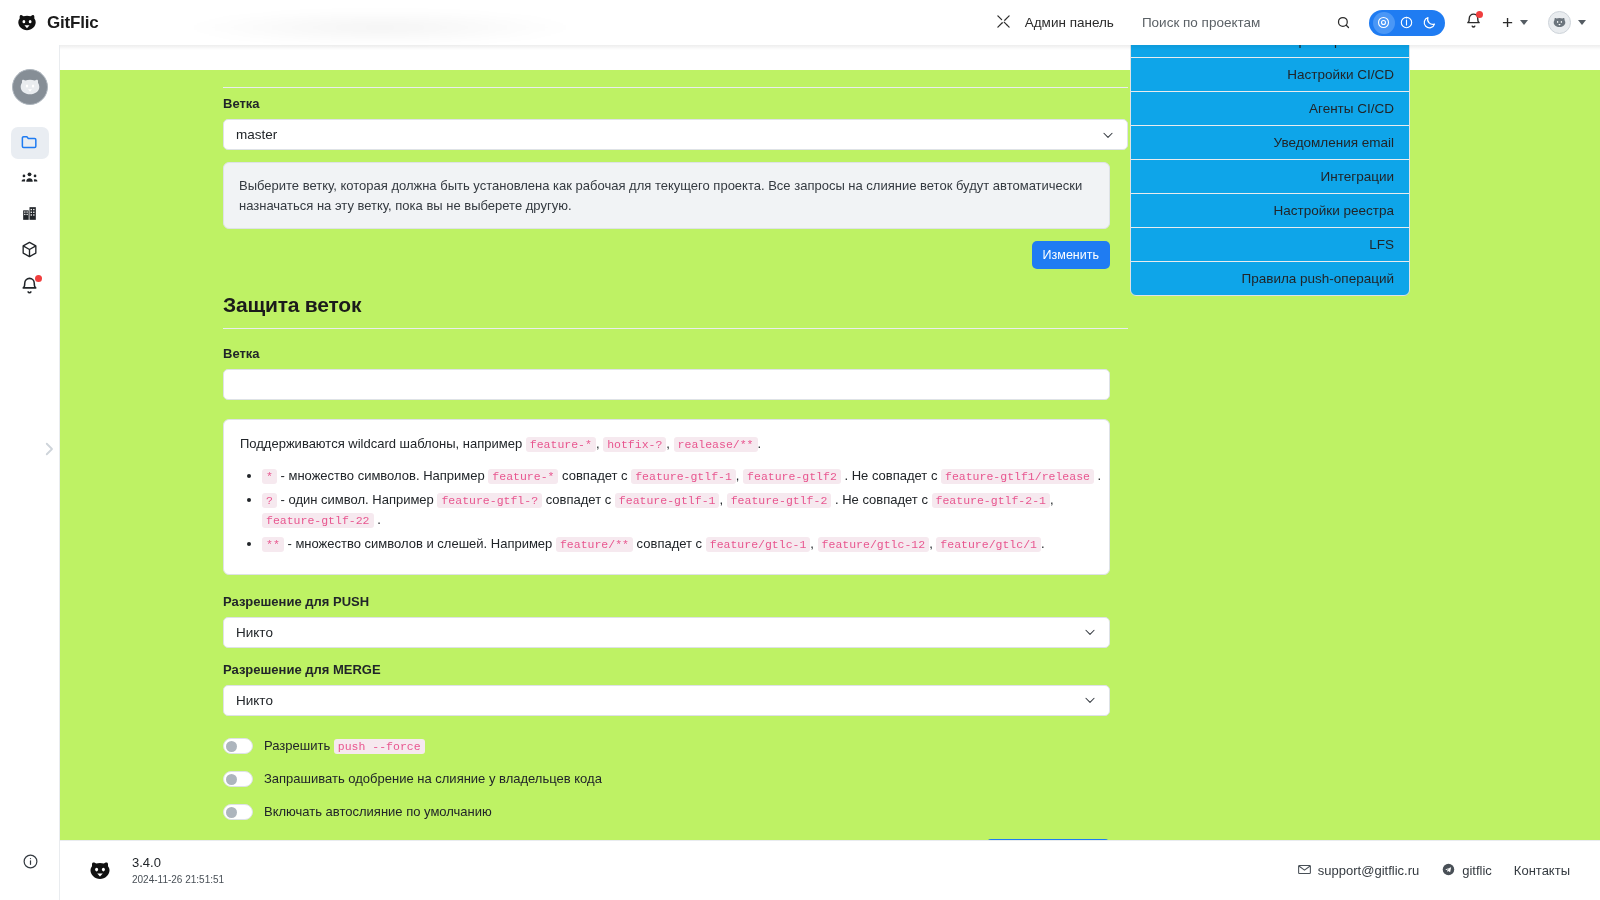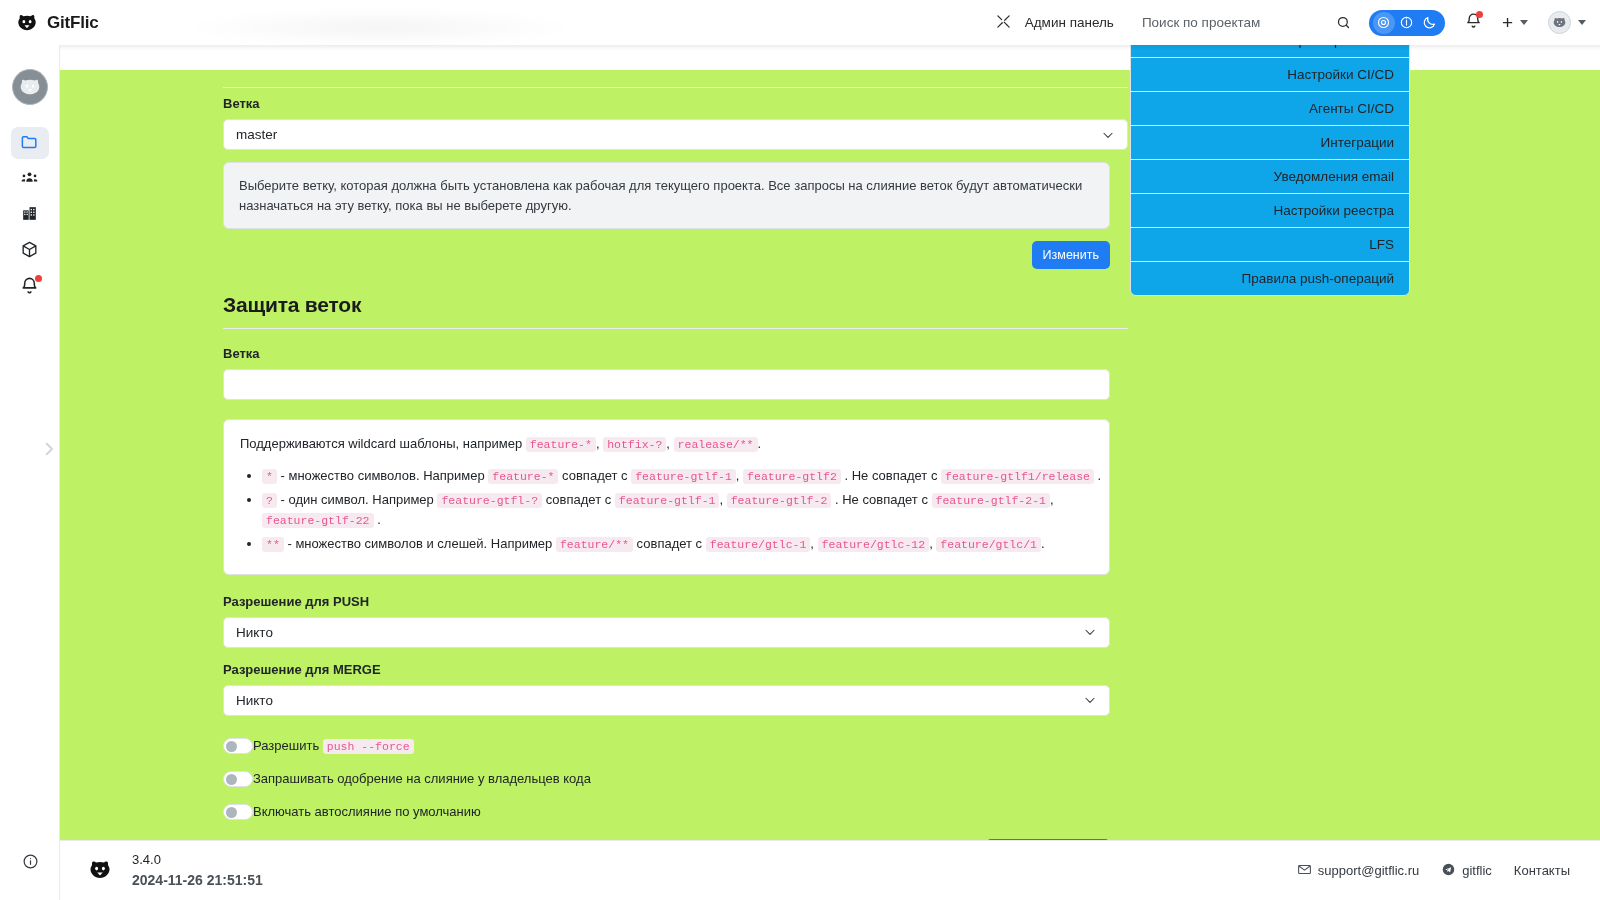--- a/index.html
+++ b/index.html
@@ -144,21 +144,21 @@
     border: 1px solid #dee2e6; border-radius: 6px; background: #ffffff;
     padding: 14px 2px 16px 16px; font-size: 13px; color: #212529; line-height: 1.6;
   }
   .doc-box ul { margin: 11px 0 0 22px; }
   .doc-box li { margin-bottom: 3px; }
   code.tok {
     background: #f6e9ef; color: #e8568f; border-radius: 3px;
     padding: 1px 4px; font-family: "Liberation Mono", monospace; font-size: 11.5px;
   }
 
-  .toggle-row { display: flex; align-items: center; }
+  .toggle-row { display: flex; align-items: center; gap: 11px; }
   .toggle {
     width: 30px; height: 16px; border-radius: 999px;
     background: #ffffff; border: 1px solid #dee2e6; position: relative;
   }
   .toggle .knob {
     position: absolute; left: 2px; top: 2px; width: 11px; height: 11px;
     border-radius: 50%; background: #adb5bd;
   }
   .toggle-label { font-size: 13px; color: #212529; }
 
@@ -178,21 +178,21 @@
   
   .footer {
     position: absolute; left: 60px; top: 840px; width: 1540px; height: 60px;
     background: #ffffff; border-top: 1px solid #e9ecef;
     display: flex; align-items: center; justify-content: space-between;
     padding: 0 30px 0 28px;
   }
   .footer-left { display: flex; align-items: center; gap: 20px; }
   .footer-logo { width: 24px; height: 24px; }
   .f-version { font-size: 13px; color: #212529; line-height: 1.45; }
-  .f-date { font-size: 14px; color: #495057; line-height: 1.45; font-weight: bold; }
+  .f-date { font-size: 10px; color: #495057; line-height: 1.45; }
   .footer-right { display: flex; align-items: center; gap: 22px; }
   .f-link { display: flex; align-items: center; gap: 6px; font-size: 13px; color: #343a40; }
   .f-link svg { width: 15px; height: 15px; color: #495057; }
 </style>
 </head>
 <body>
 
 <div class="app">
 
   <div class="topbar">
@@ -495,22 +495,22 @@
         <button class="btn-primary">Включить защиту</button>
       </div>
 
     </div>
   </div>
 
   <div class="right-panel">
     <div class="rp-item cut">Токен развертывания</div>
     <div class="rp-item">Настройки CI/CD</div>
     <div class="rp-item">Агенты CI/CD</div>
+    <div class="rp-item">Уведомления email</div>
     <div class="rp-item">Интеграции</div>
-    <div class="rp-item">Уведомления email</div>
     <div class="rp-item">Настройки реестра</div>
     <div class="rp-item">LFS</div>
     <div class="rp-item">Правила push-операций</div>
   </div>
 
   <div class="footer">
     <div class="footer-left">
       <span class="footer-logo">
         <svg viewBox="0 0 24 24" width="24" height="24" fill="#111">
           <path d="M4 5c0-1.2 1.2-2 2.3-1.4L8.2 4.6C9.3 4.2 10.6 4 12 4s2.7.2 3.8.6l1.9-1C18.8 3 20 3.8 20 5v2.2c1 1.2 1.5 2.6 1.5 4.1C21.5 16 17.2 20 12 20S2.5 16 2.5 11.3c0-1.5.5-2.9 1.5-4.1V5z"></path>

